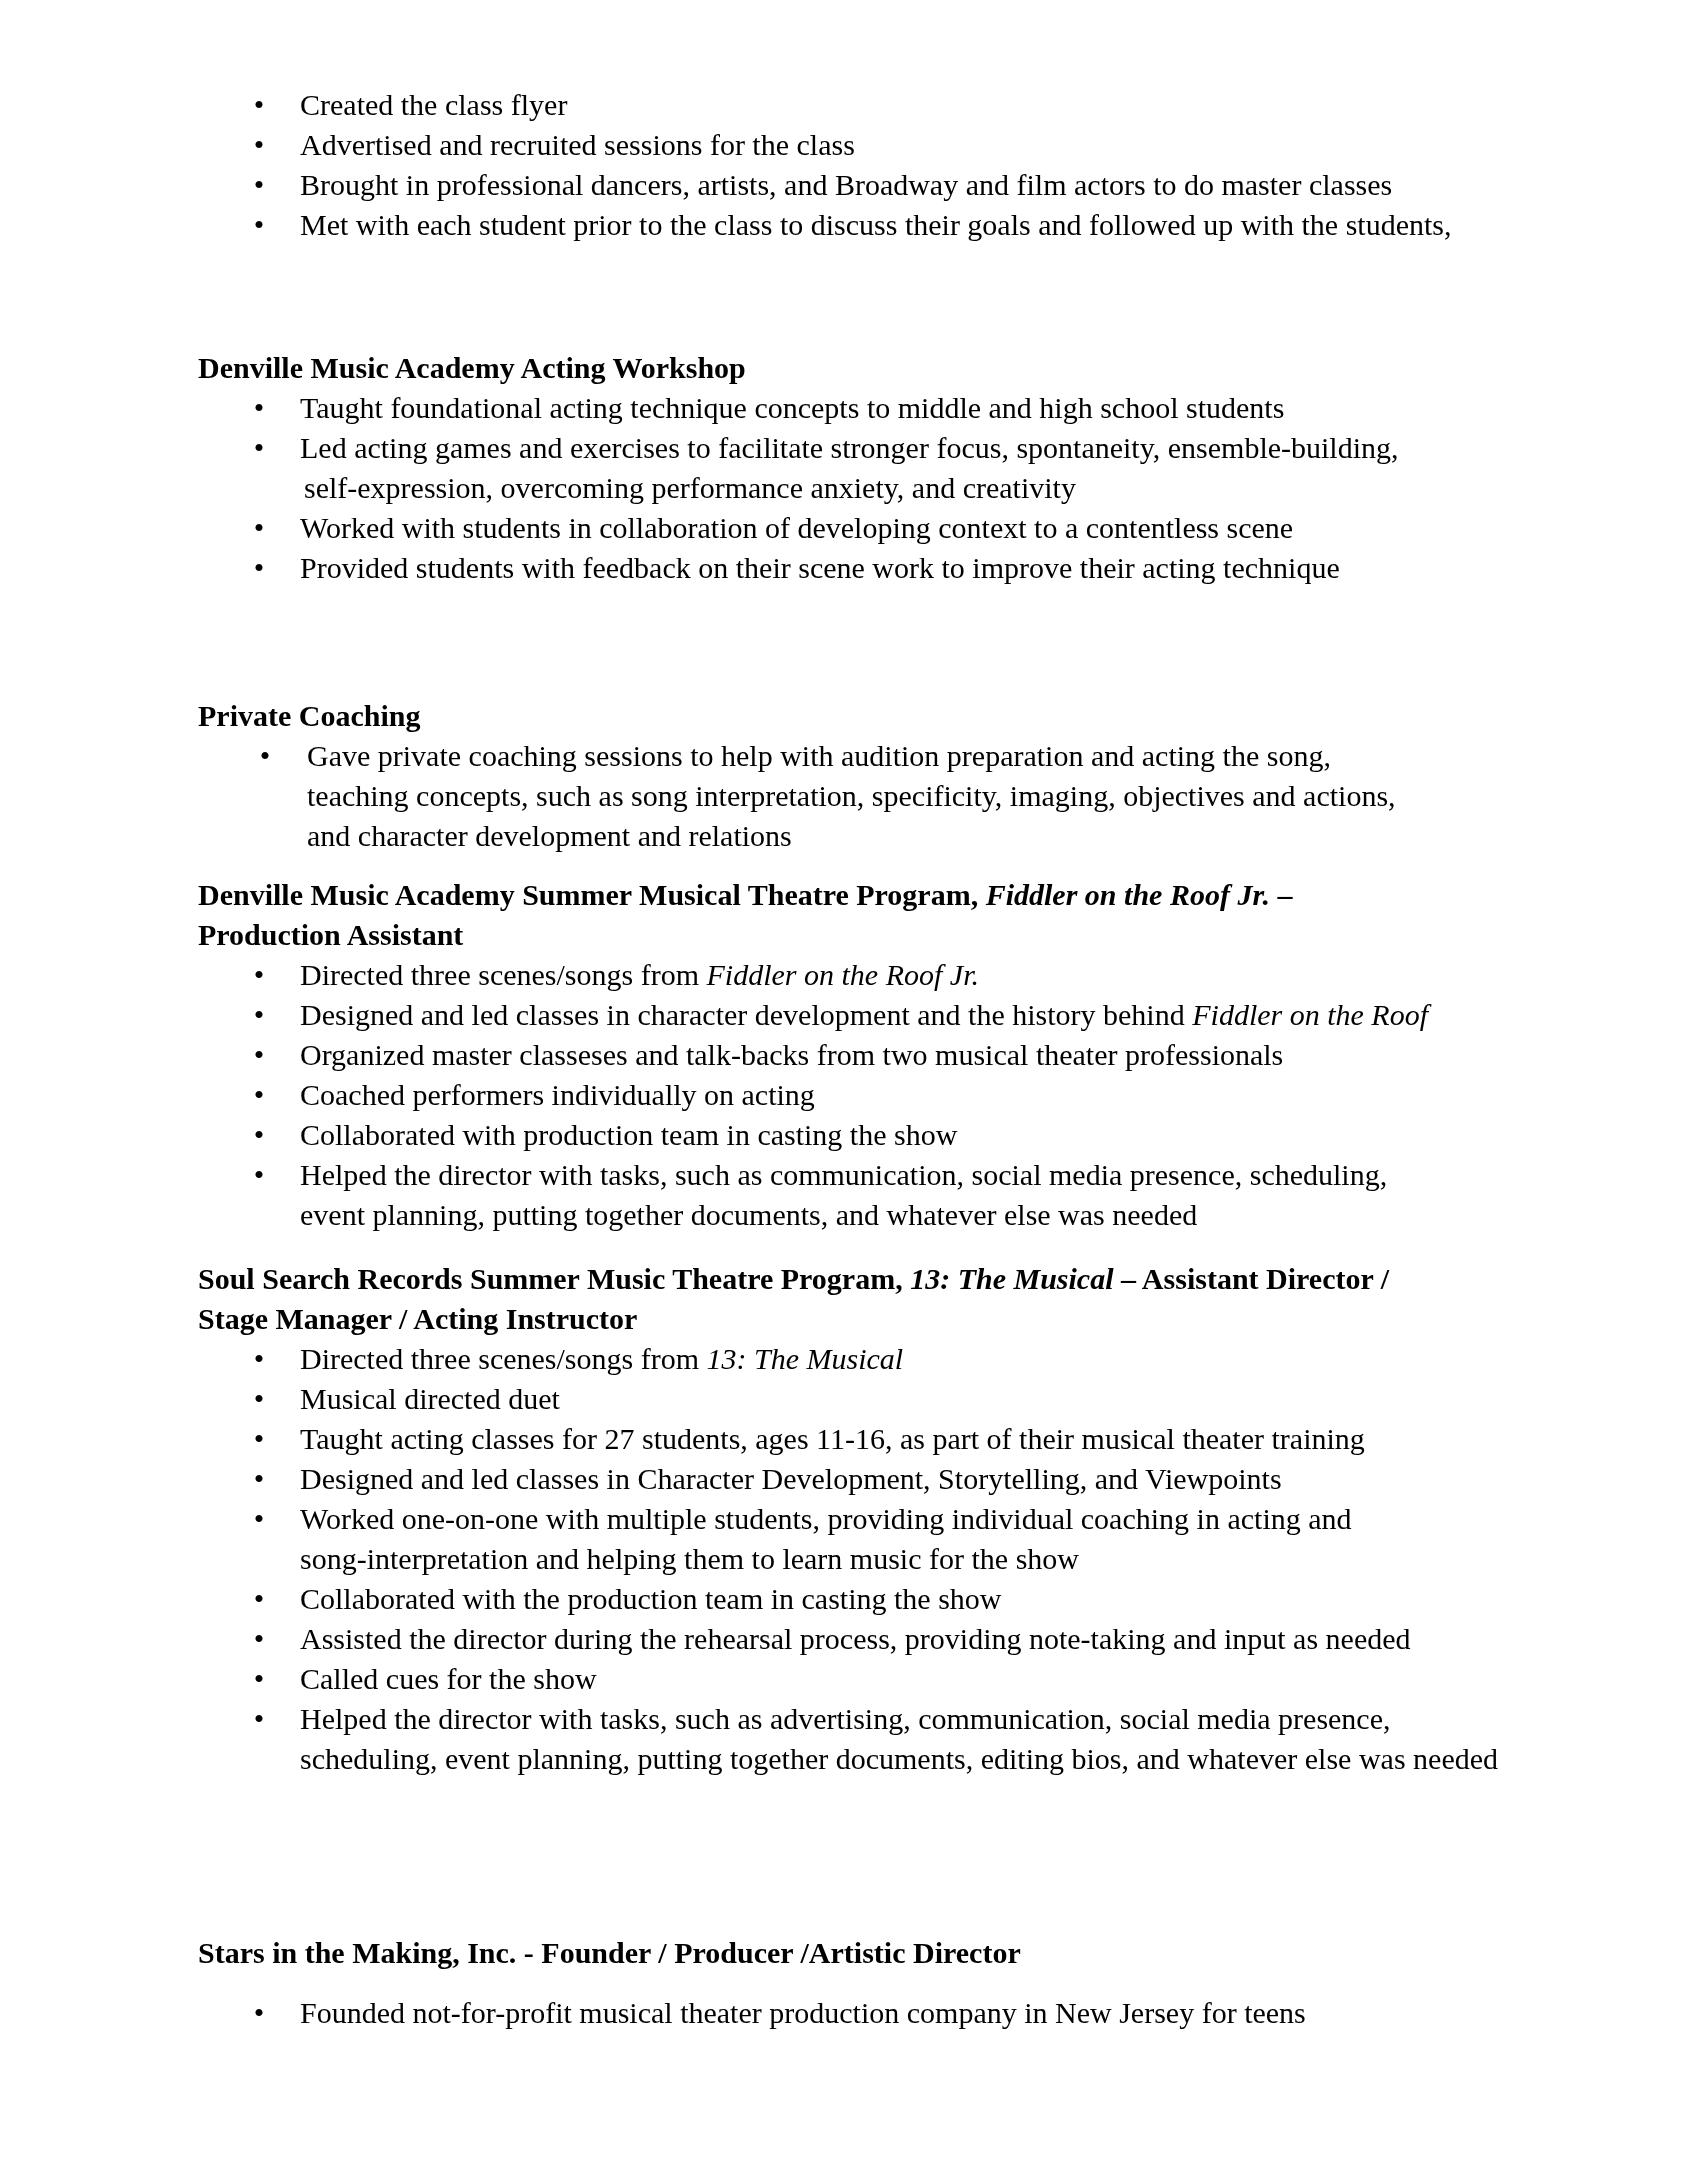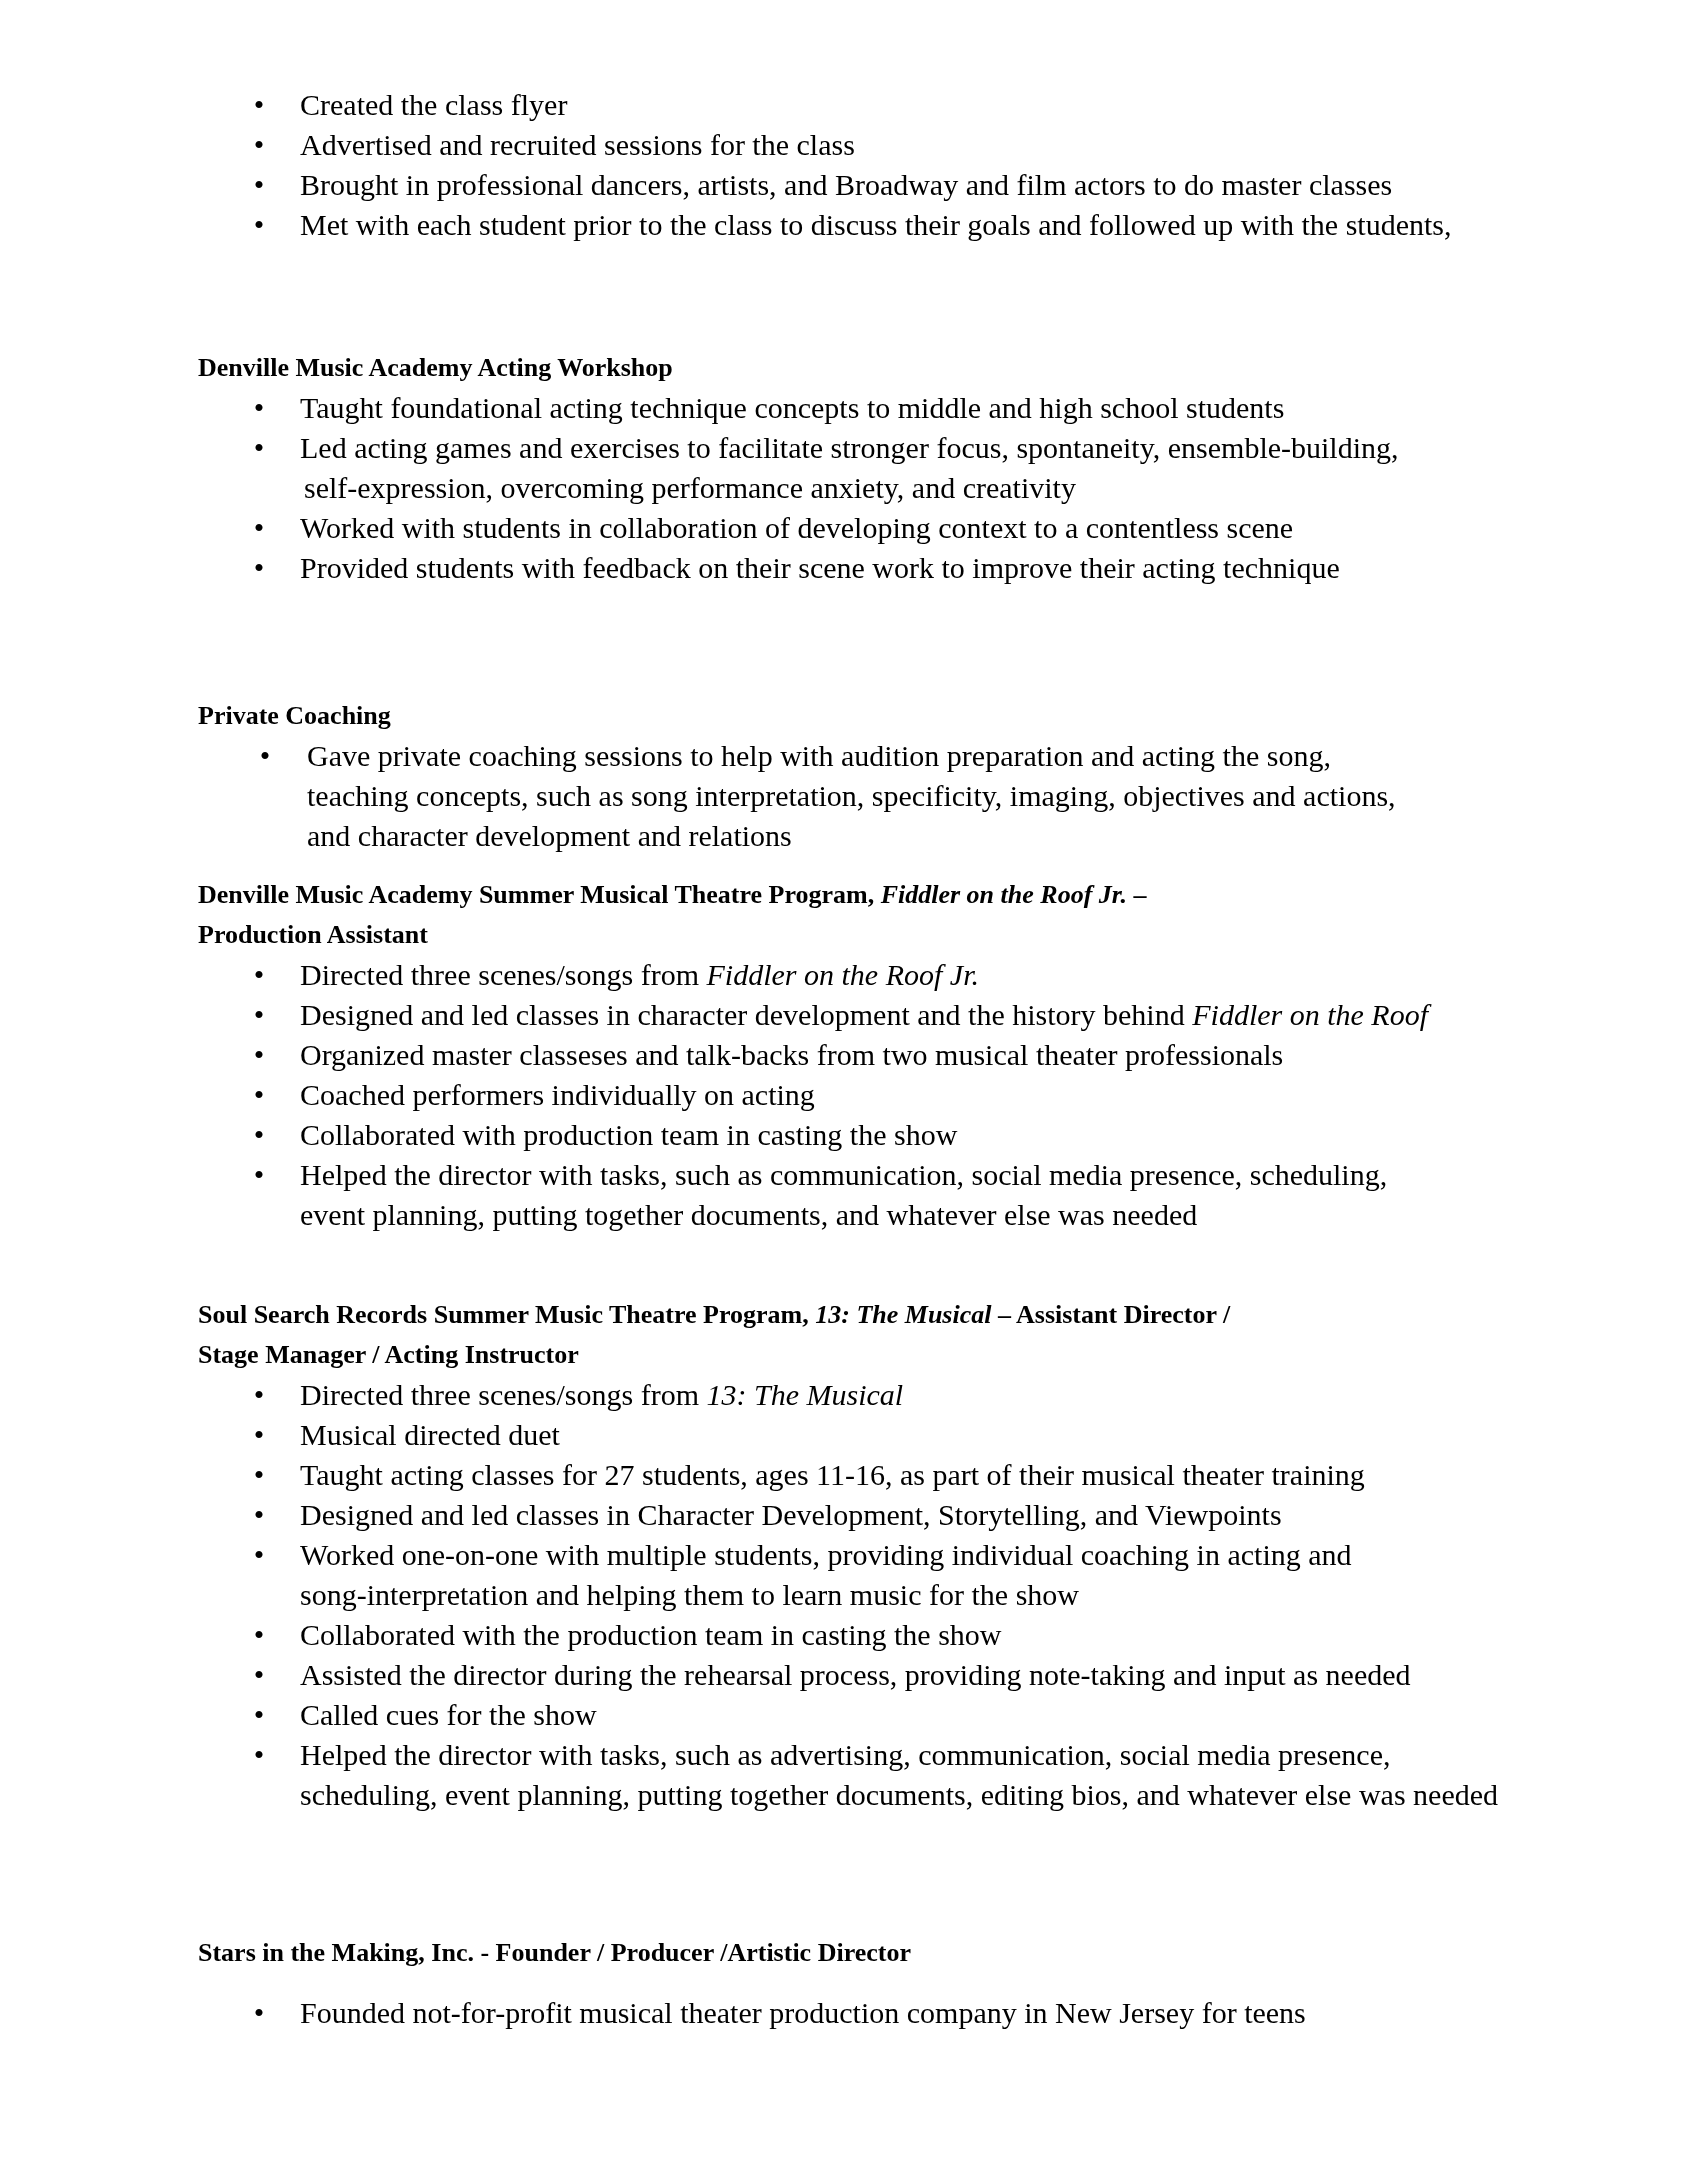--- a/index.html
+++ b/index.html
@@ -1,19 +1,19 @@
 <!DOCTYPE html>
 <html><head>
 <meta charset="utf-8">
 <style>
   html, body { margin:0; padding:0; background:#ffffff; }
   body { width:1683px; height:2178px; position:relative; overflow:hidden;
          font-family:"Liberation Serif", "DejaVu Serif", serif; color:#000; }
   .block { position:absolute; left:198px; width:1445px; }
-  .heading { font-weight:bold; font-size:26px; line-height:40px; margin:0; }
+  .heading { font-weight:bold; font-size:30px; line-height:40px; margin:0; }
   .heading em { font-style:italic; }
   ul { list-style:none; margin:0; padding:0; }
   li { position:relative; padding-left:102px; font-size:30px; line-height:40px; }
   li .bullet { position:absolute; left:51px; top:0; width:20px; text-align:center; }
   li em { font-style:italic; }
   .indent-extra { padding-left:109px; }
   .indent-extra .bullet { left:57px; }
   .cont-pad { padding-left:4px; }
 </style>
 </head>
@@ -50,21 +50,21 @@
   <ul>
     <li><span class="bullet">•</span><span>Directed three scenes/songs from </span><em>Fiddler on the Roof Jr.</em></li>
     <li><span class="bullet">•</span><span>Designed and led classes in character development and the history behind </span><em>Fiddler on the Roof</em></li>
     <li><span class="bullet">•</span><span>Organized master classeses and talk-backs from two musical theater professionals</span></li>
     <li><span class="bullet">•</span><span>Coached performers individually on acting</span></li>
     <li><span class="bullet">•</span><span>Collaborated with production team in casting the show</span></li>
     <li><span class="bullet">•</span><span>Helped the director with tasks, such as communication, social media presence, scheduling,</span><br><span>event planning, putting together documents, and whatever else was needed</span></li>
   </ul>
 </div>
 
-<div class="block" style="top:1295px;">
+<div class="block" style="top:1259px;">
   <p class="heading"><span>Soul Search Records Summer Music Theatre Program, </span><em>13: The Musical</em><span> – Assistant Director /</span><br><span>Stage Manager / Acting Instructor</span></p>
   <ul>
     <li><span class="bullet">•</span><span>Directed three scenes/songs from </span><em>13: The Musical</em></li>
     <li><span class="bullet">•</span><span>Musical directed duet</span></li>
     <li><span class="bullet">•</span><span>Taught acting classes for 27 students, ages 11-16, as part of their musical theater training</span></li>
     <li><span class="bullet">•</span><span>Designed and led classes in Character Development, Storytelling, and Viewpoints</span></li>
     <li><span class="bullet">•</span><span>Worked one-on-one with multiple students, providing individual coaching in acting and</span><br><span>song-interpretation and helping them to learn music for the show</span></li>
     <li><span class="bullet">•</span><span>Collaborated with the production team in casting the show</span></li>
     <li><span class="bullet">•</span><span>Assisted the director during the rehearsal process, providing note-taking and input as needed</span></li>
     <li><span class="bullet">•</span><span>Called cues for the show</span></li>

